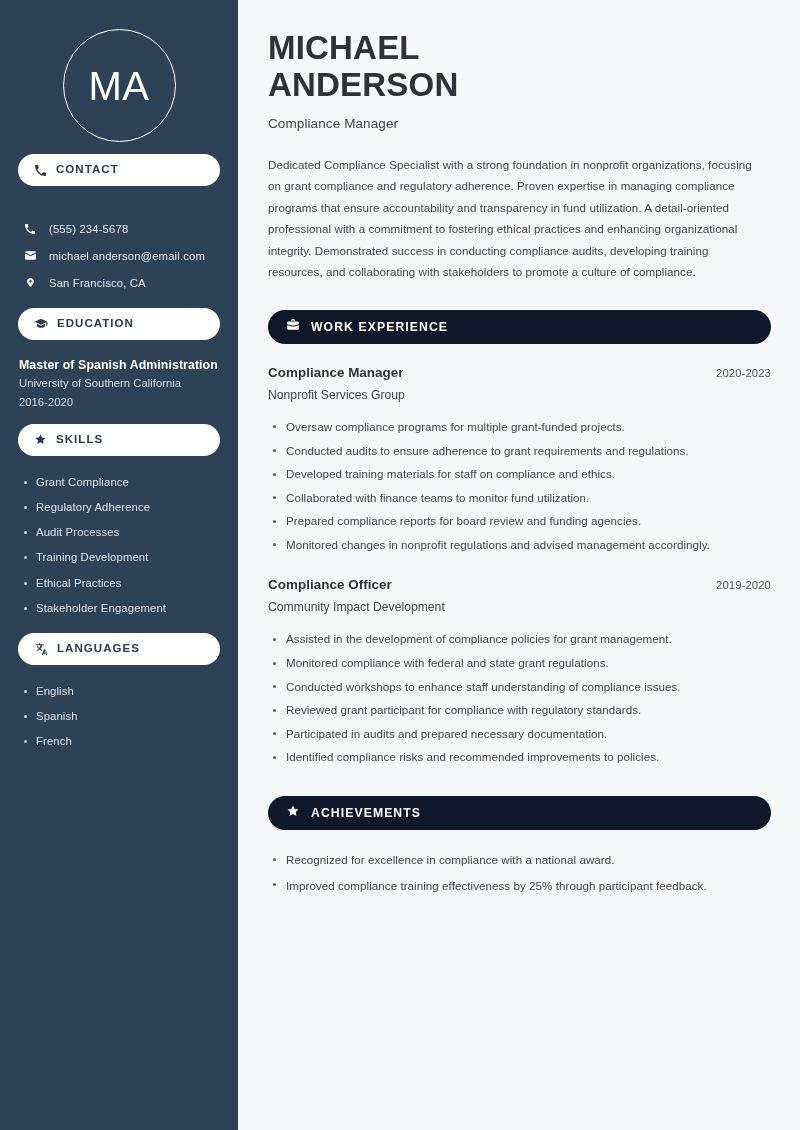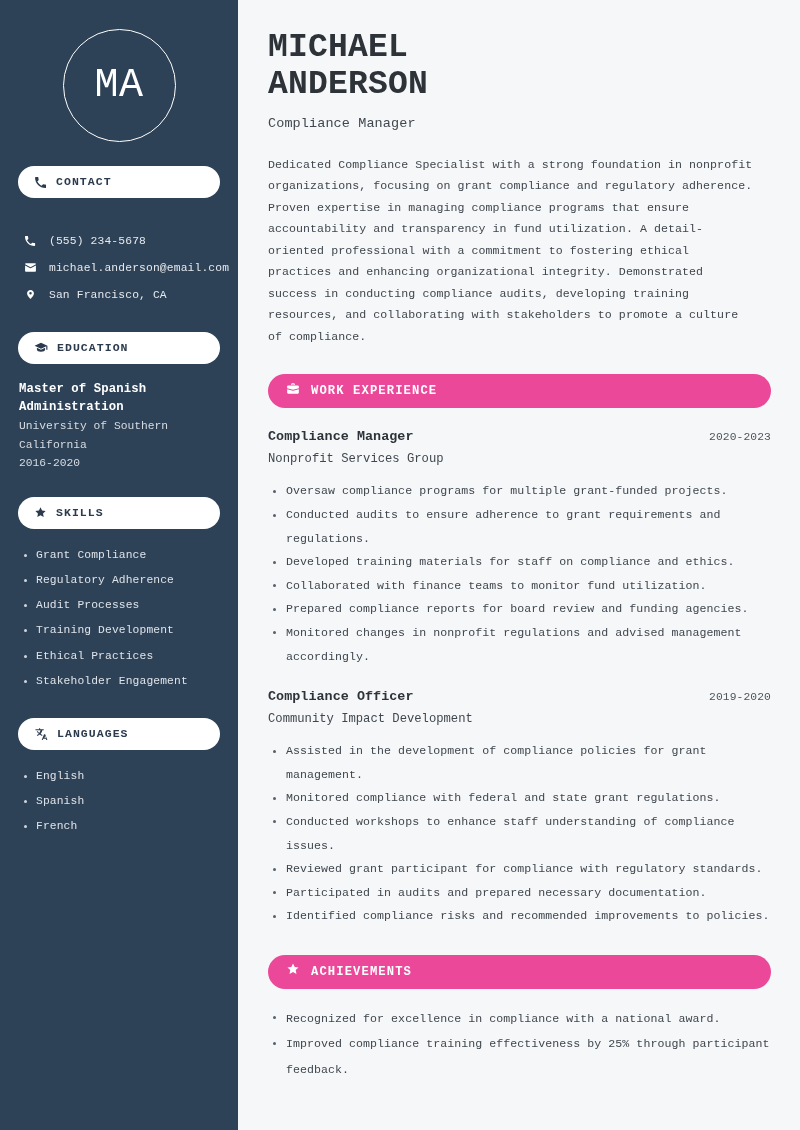--- a/index.html
+++ b/index.html
@@ -12,21 +12,20 @@
     -webkit-font-smoothing: antialiased;
   }
 
   .page {
     position: relative;
     width: 800px;
     height: 1130px;
     display: flex;
     background: #f6f7f8;
     overflow: hidden;
-    font-family: Liberation Mono, monospace;
   }
 
   
   .sidebar {
     width: 238px;
     flex: 0 0 238px;
     background: #2e4257;
     padding: 0 18px;
     color: #ffffff;
     position: relative;
@@ -55,21 +54,21 @@
   }
   .avatar-initials {
     font-size: 40px;
     font-weight: 400;
     letter-spacing: 0.5px;
     color: #ffffff;
     line-height: 1;
   }
 
   .pill {
-    margin-top: 24px;
+    margin-top: 12px;
     height: 32px;
     background: #ffffff;
     border-radius: 16px;
     display: flex;
     align-items: center;
     padding-left: 16px;
     gap: 9px;
   }
   .pill-label {
     font-size: 11.5px;
@@ -164,21 +163,21 @@
     font-size: 11.6px;
     line-height: 21.5px;
     color: #3f464d;
     letter-spacing: 0.06px;
     max-width: 490px;
   }
 
   .section-bar {
     margin-top: 27px;
     height: 34px;
-    background: #ec4899;
+    background: #0f172a;
     border-radius: 17px;
     display: flex;
     align-items: center;
     padding-left: 18px;
     gap: 11px;
   }
   .section-bar .title {
     font-size: 12.2px;
     font-weight: bold;
     letter-spacing: 1.1px;

